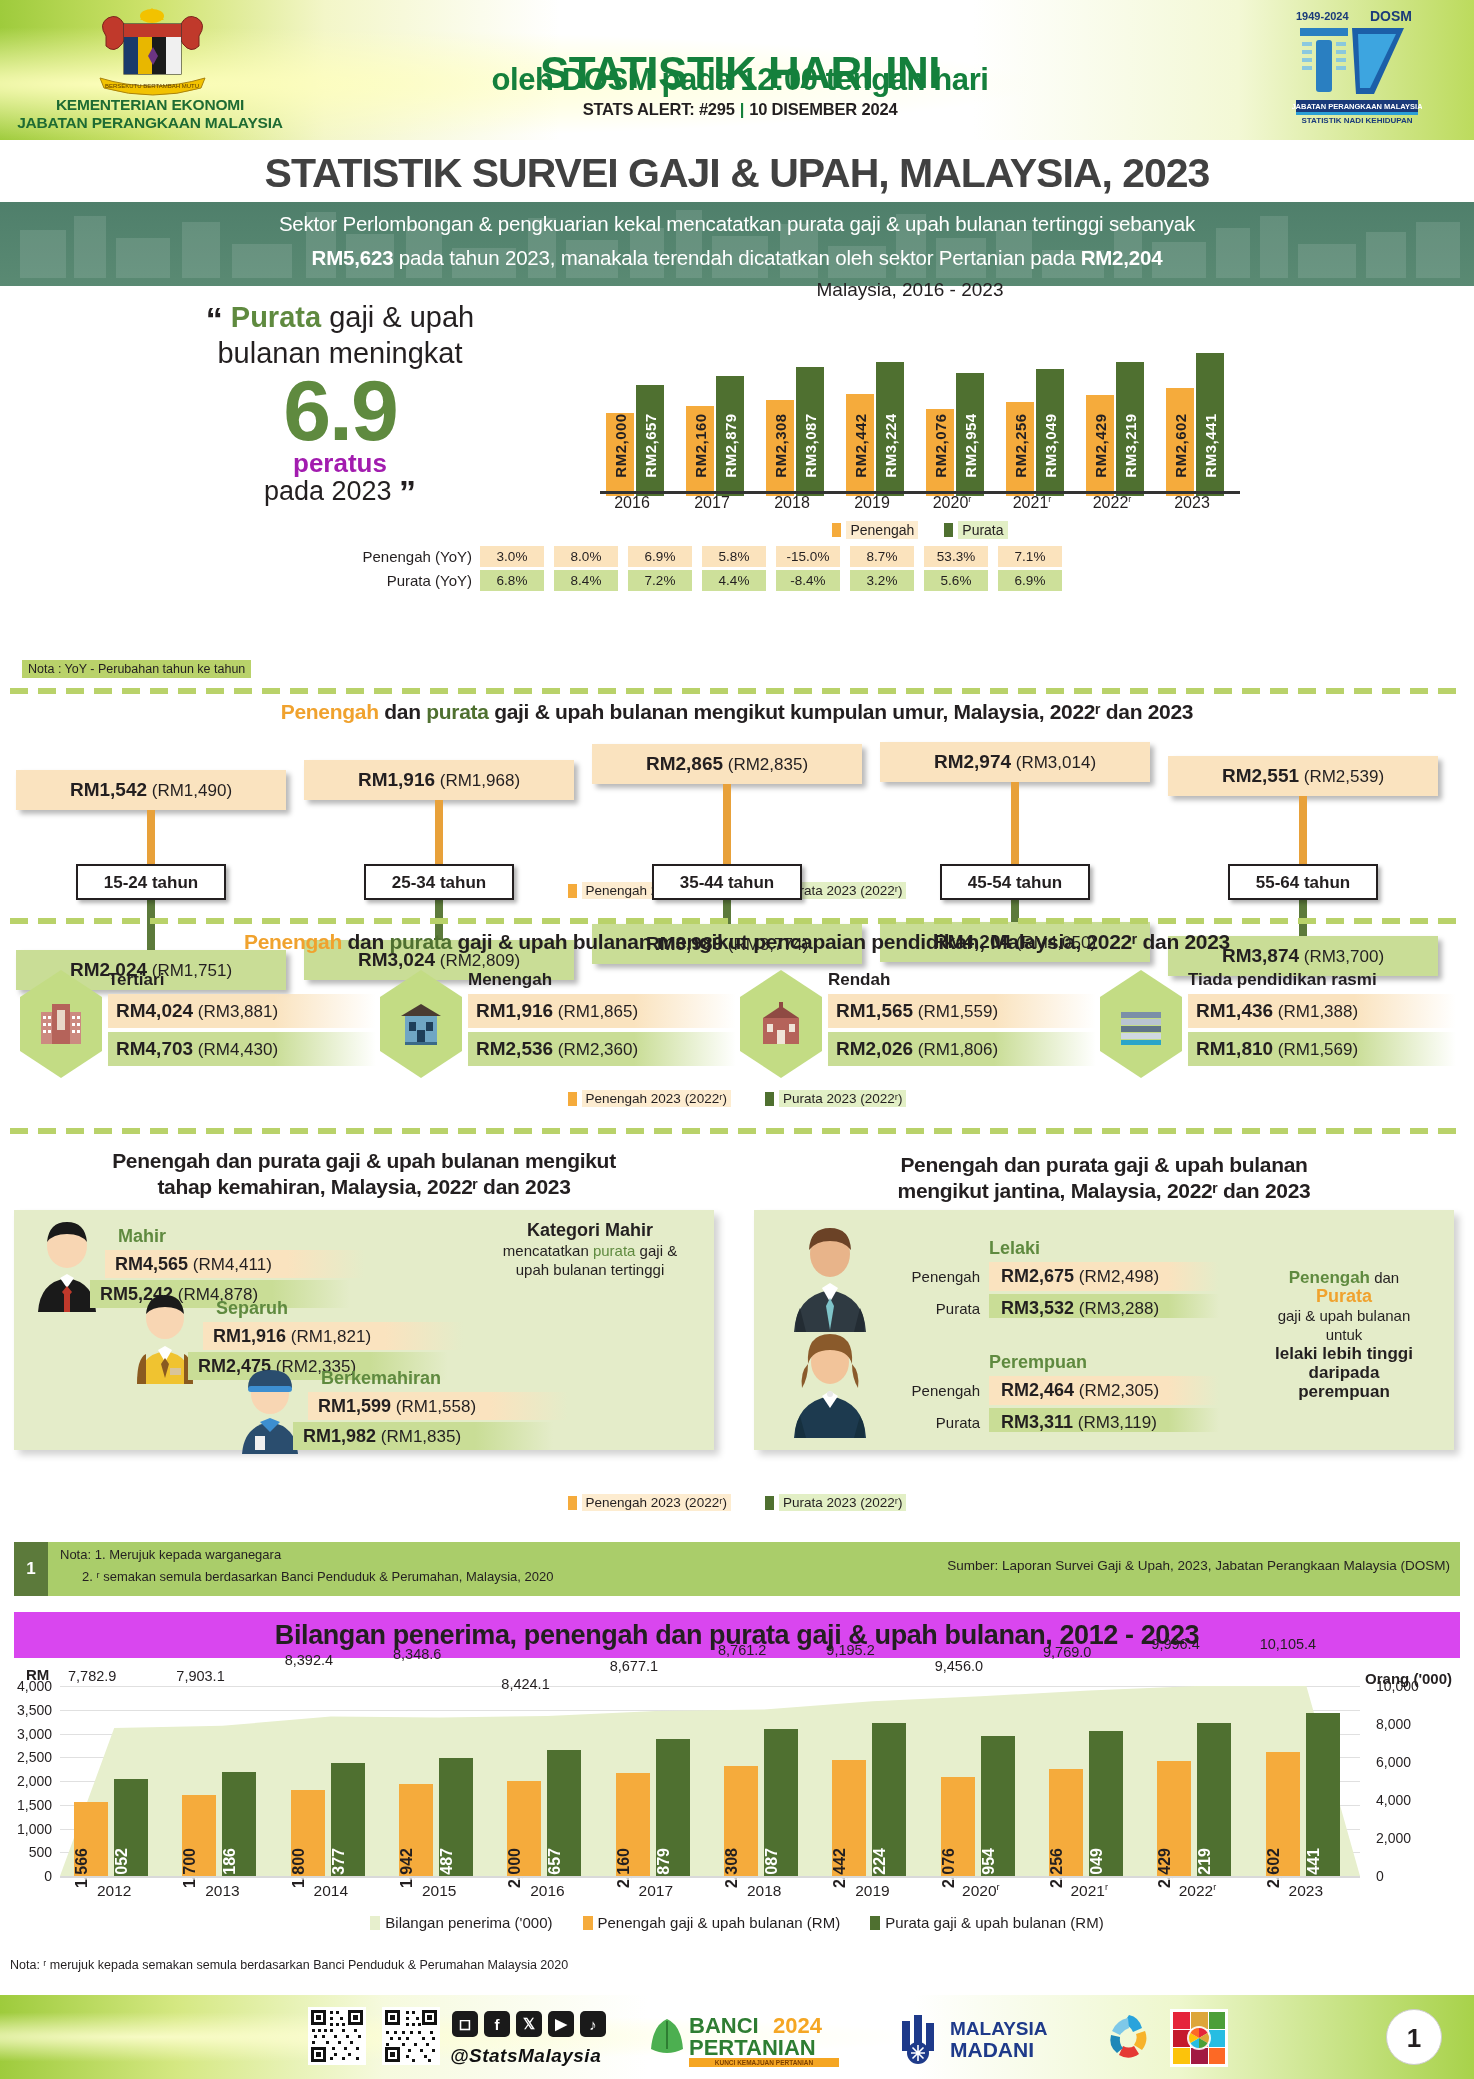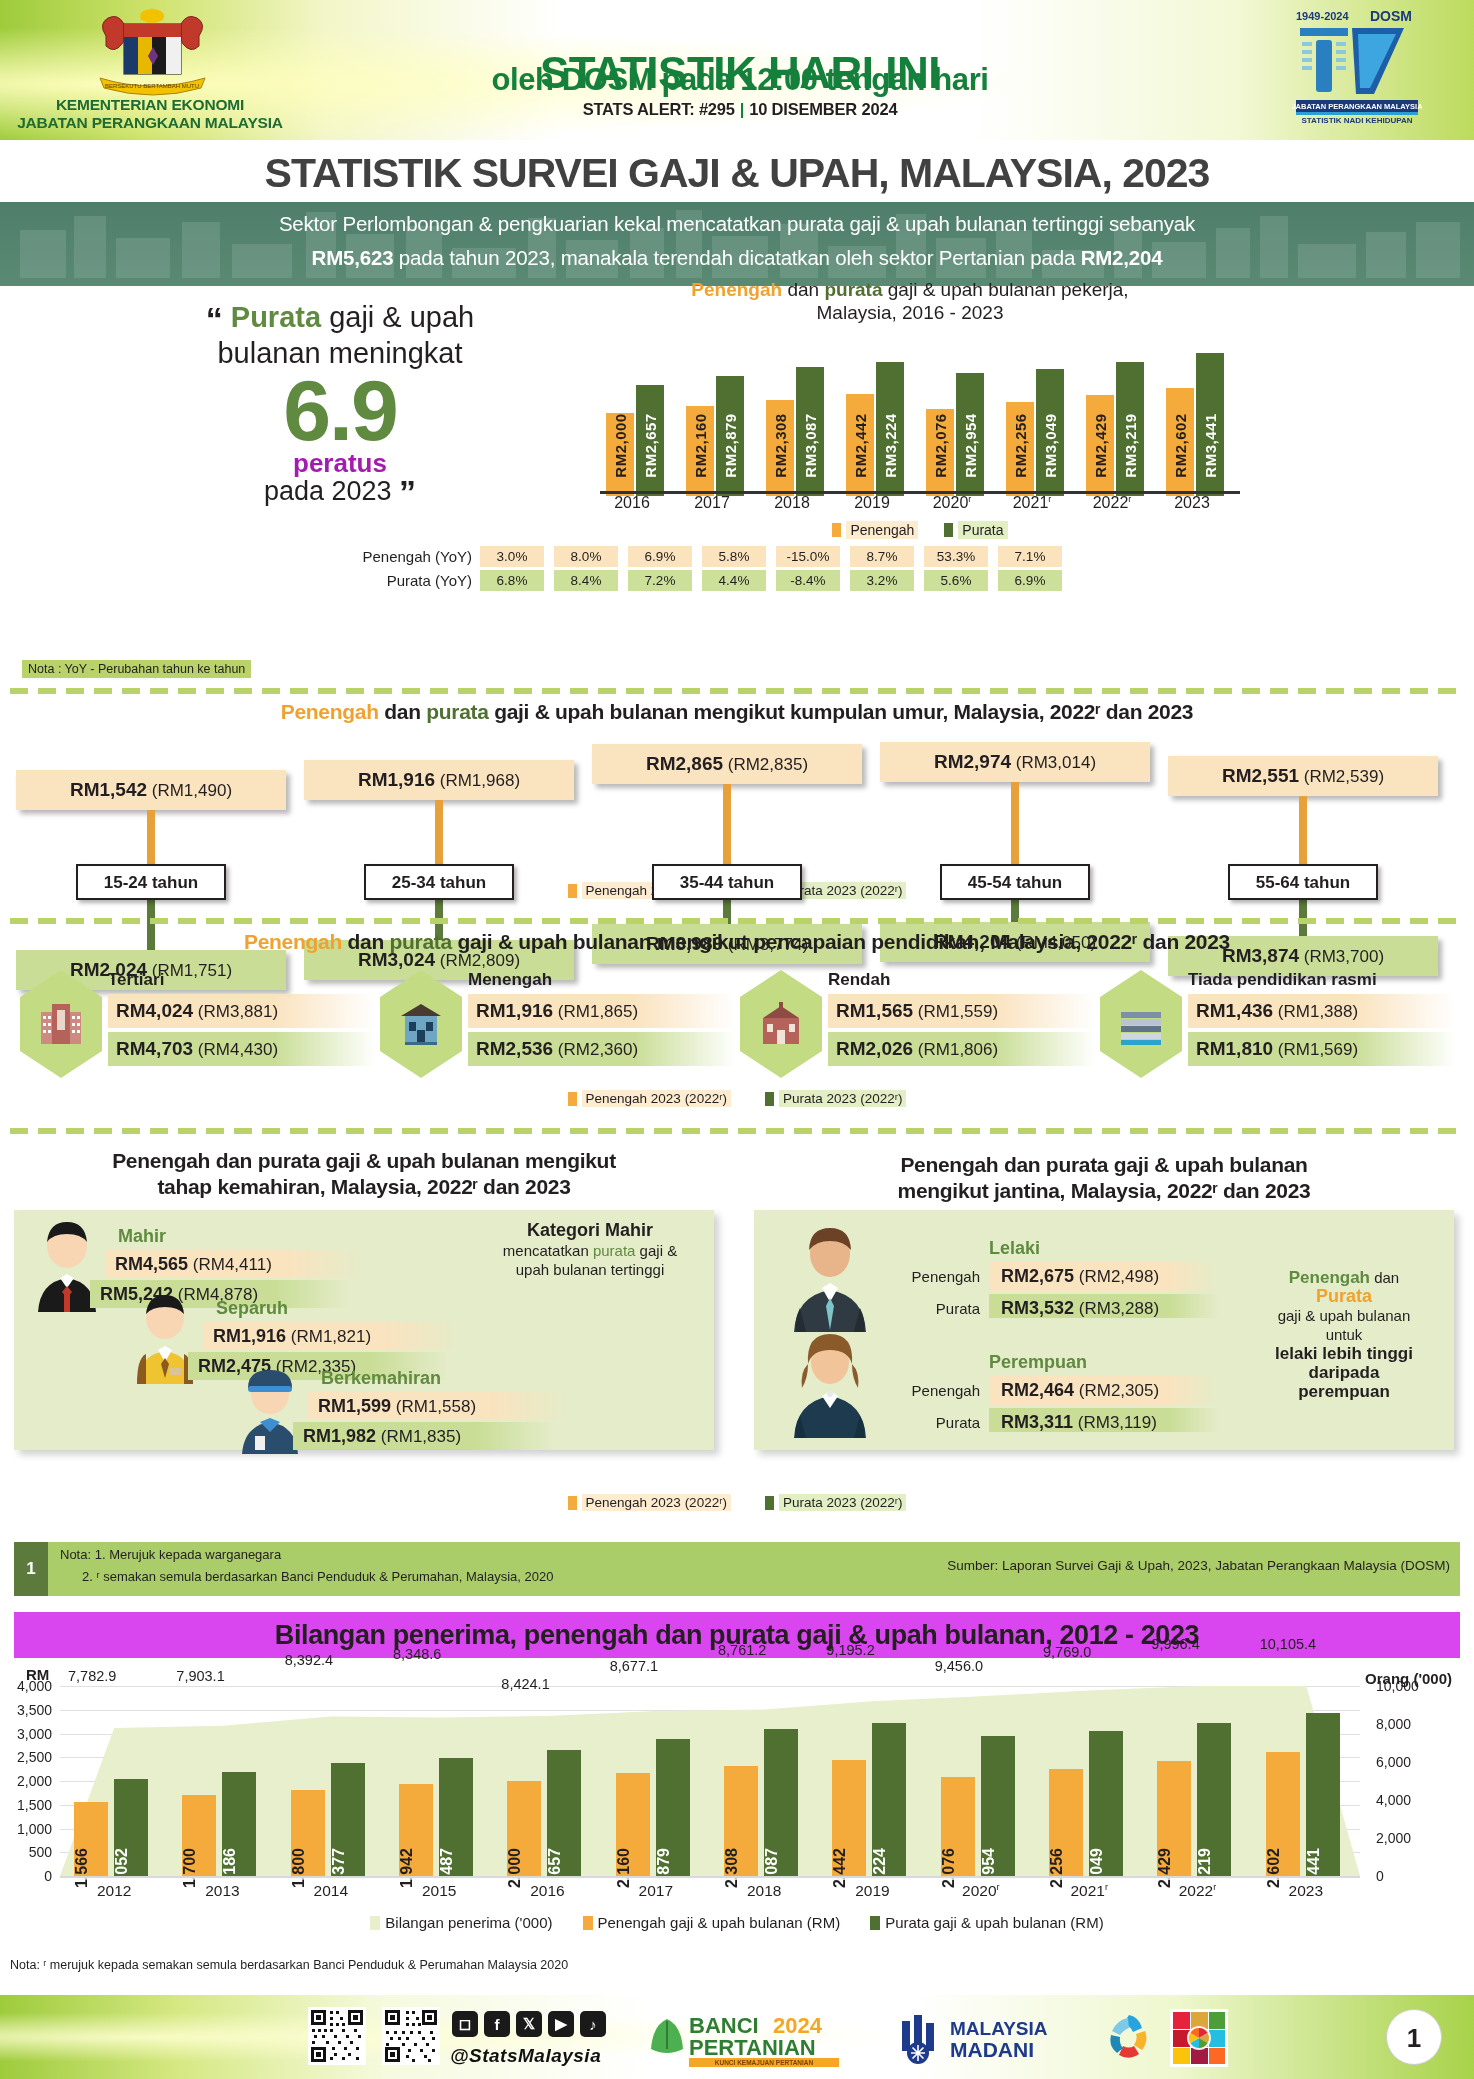--- a/index.html
+++ b/index.html
@@ -413,21 +413,20 @@
   <div class="sec1">
     <div class="quote">
       <div class="l1"><span class="qm">“</span> <b>Purata</b><span> gaji &amp; upah</span></div>
       <div class="l1">bulanan meningkat</div>
       <div class="big">6.9</div>
       <div class="l3">peratus</div>
       <div class="l4"><span>pada 2023</span> <span class="qm">”</span></div>
     </div>
 
     <div class="c1-title">
-      <div><span class="o">Penengah</span><span> dan </span><span class="g">purata</span><span> gaji &amp; upah bulanan pekerja,</span></div>
       <div>Malaysia, 2016 - 2023</div>
     </div>
 
     <div class="c1-chart" id="c1chart">
         <div class="c1-group" style="left: 6px;">
           <div class="c1-bar pen" style="height: 83px;">
             <span>RM2,000</span>
           </div>
           <div class="c1-bar pur" style="height: 111px;">
             <span>RM2,657</span>

